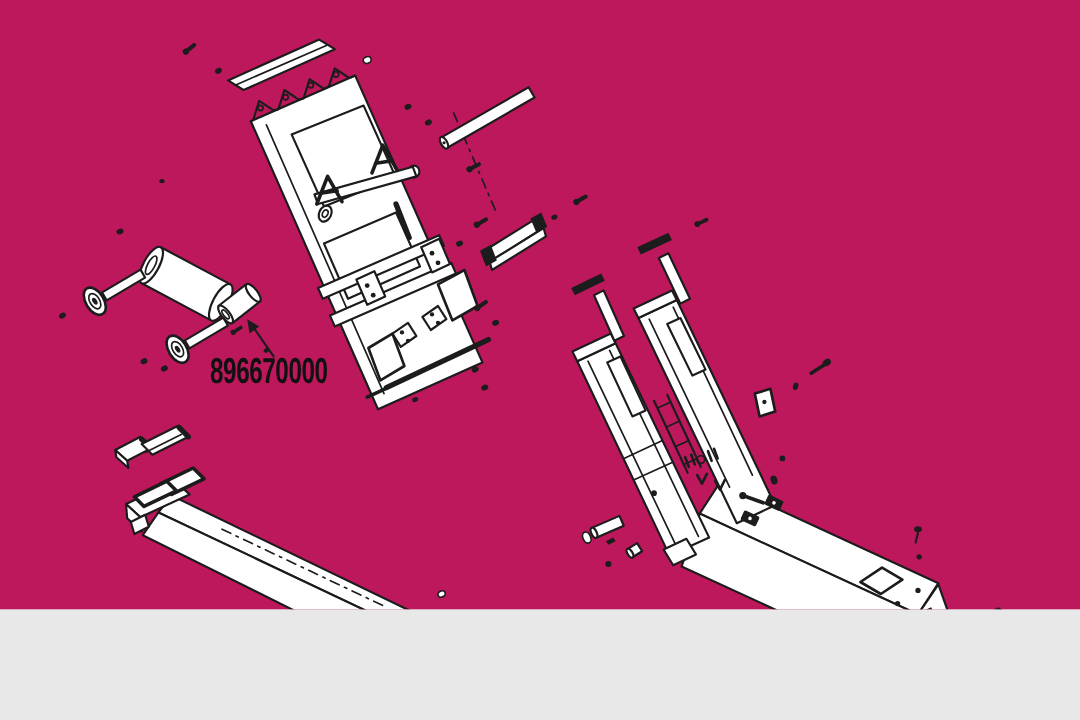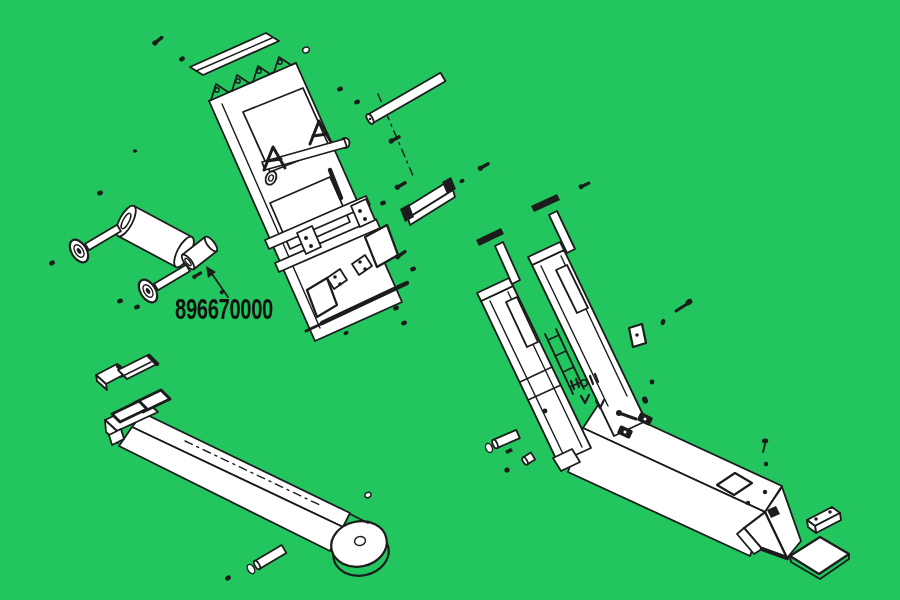--- a/index.html
+++ b/index.html
@@ -1,16 +1,16 @@
 <!DOCTYPE html>
 <html><head>
 <meta charset="utf-8">
 <style>
   html,body{margin:0;padding:0;background:#e8e8e8;}
-  .stage{width:900px;height:600px;background:#22c55e;position:relative;overflow:hidden;}
+  .stage{width:900px;height:508px;background:#be185d;position:relative;overflow:hidden;}
   svg{display:block;}
   .ln{fill:none;stroke:#1c1c1c;stroke-width:1.8;stroke-linejoin:round;stroke-linecap:round;}
   .wh{fill:#ffffff;stroke:#1c1c1c;stroke-width:1.8;stroke-linejoin:round;}
   .dk{fill:#1c1c1c;stroke:none;}
   .t15{stroke-width:1.4;}
   .t2{stroke-width:2.2;}
   .t3{stroke-width:3;}
   .t4{stroke-width:4.4;}
   .dash{stroke-dasharray:8 5 2 5;}
   .pn{font-family:"Liberation Sans","DejaVu Sans",sans-serif;font-weight:bold;font-size:30px;fill:#111111;letter-spacing:-0.5px;}

